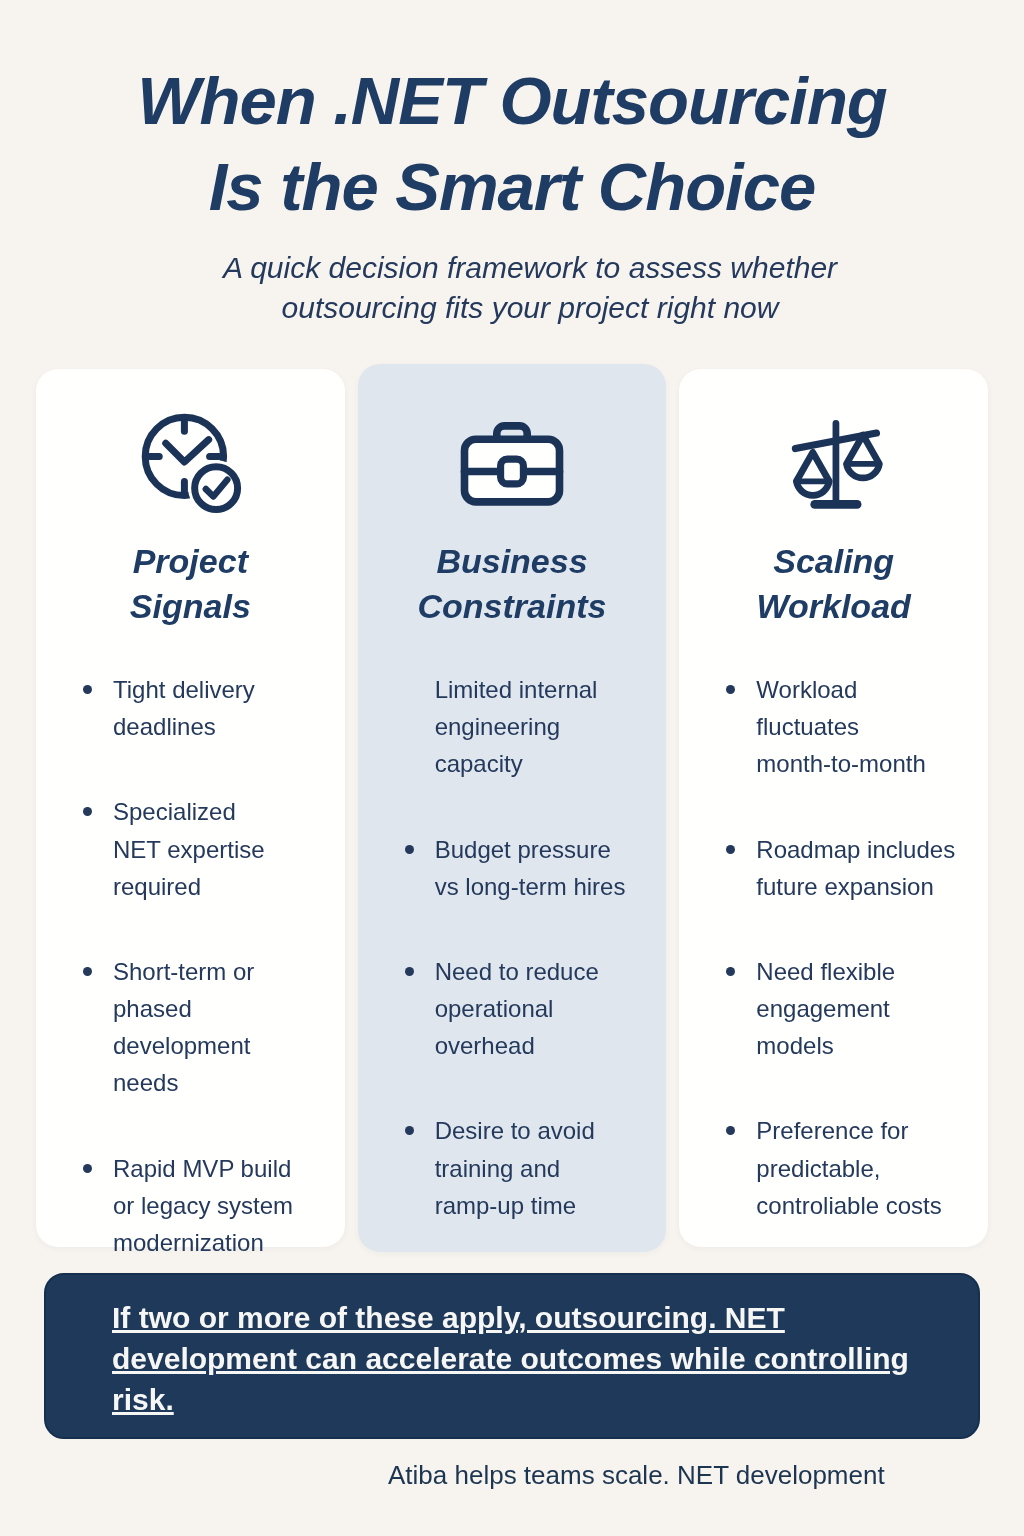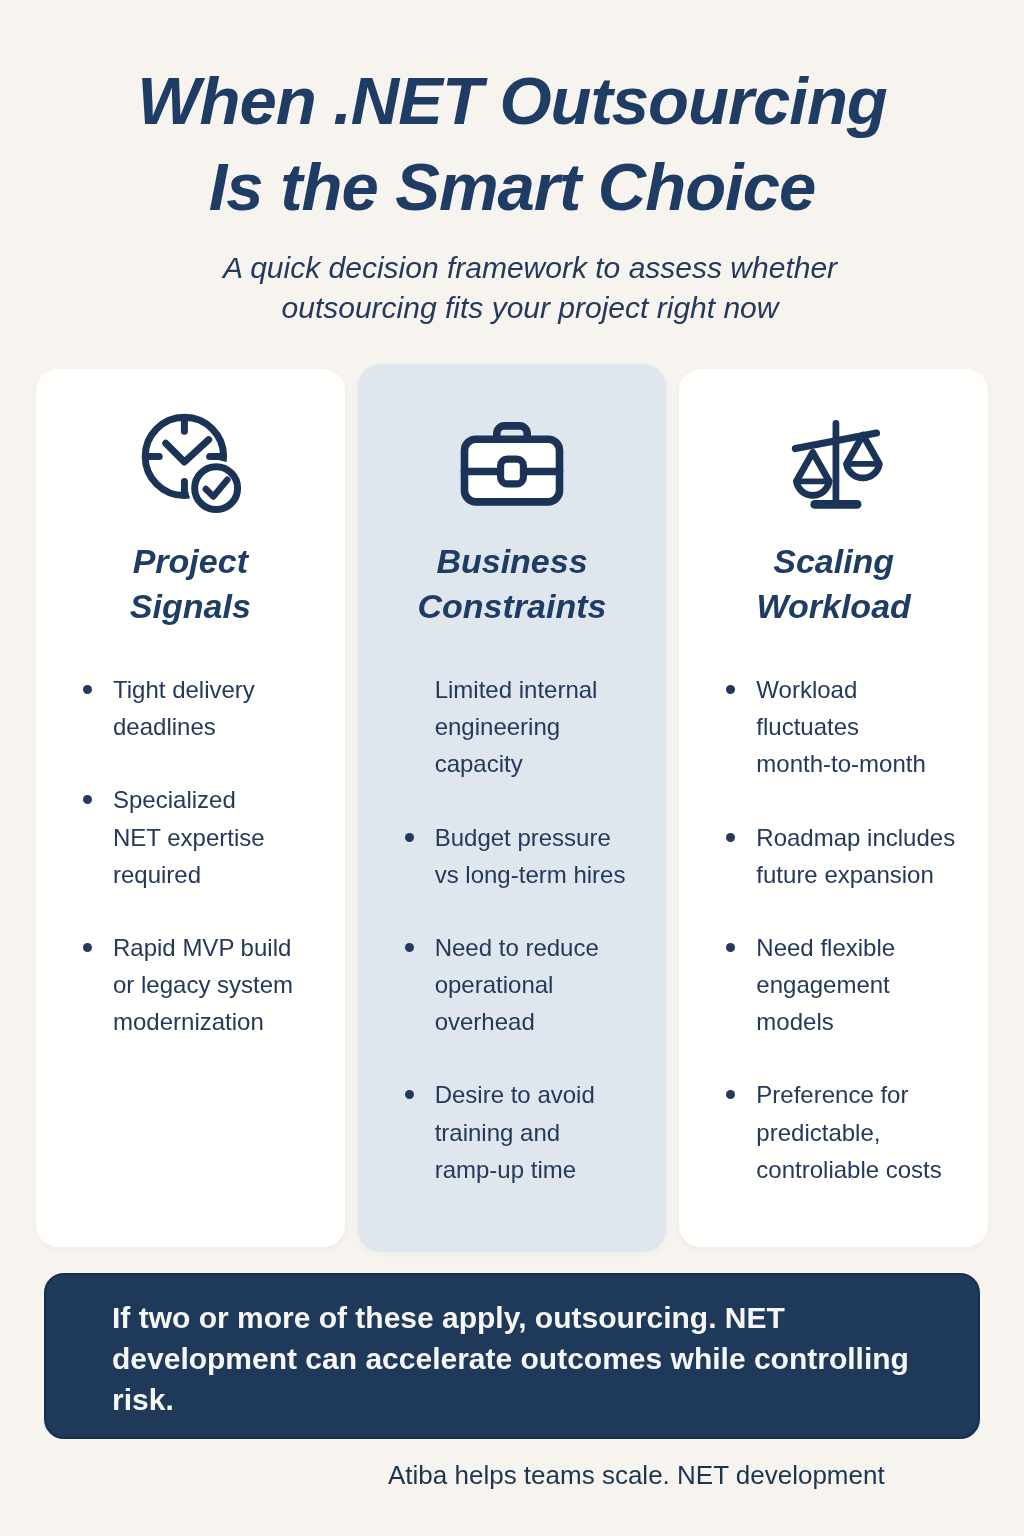--- a/index.html
+++ b/index.html
@@ -55,21 +55,21 @@
     margin:20px auto 0;
     max-width:230px;
     text-align:center;
     font-size:34px; font-weight:800; line-height:1.33;
     color:#1e3c64;
     font-style:italic;
   }
   .items {
     margin-top:42px;
     padding:0 20px 0 44px;
-    display:flex; flex-direction:column; gap:36px;
+    display:flex; flex-direction:column; gap:48px;
     list-style:none;
   }
   .item {
     position:relative;
     padding-left:33px;
     font-size:24px; line-height:1.55;
     color:#24395b;
     white-space:pre-line;
   }
   .dot {
@@ -82,20 +82,21 @@
     margin:26px 44px 0;
     background:#1f395a;
     border:2px solid #15304e;
     border-radius:20px;
     padding:22px 45px 16px 66px;
   }
   .banner-text {
     color:#f6f7f5;
     font-size:30px; font-weight:700; line-height:1.38;
     white-space:pre-line;
+    text-decoration:underline;
   }
   
   .footer {
     margin:16px 70px 0 auto;
     width:566px;
     font-size:26px; line-height:1.55;
     color:#1c3550;
   }
   svg { display:block; }
 </style>
@@ -127,20 +128,24 @@
           <path d="M77 89 L85 97 L100 79" stroke-width="7"></path>
         </svg>
       </div>
       <h2 class="card-title">Project Signals</h2>
       <ul class="items">
         <li class="item"><span class="dot"></span><span class="item-text">Tight delivery
 deadlines</span></li>
         <li class="item"><span class="dot"></span><span class="item-text">Specialized
 NET expertise
 required</span></li>
+        <li class="item"><span class="dot"></span><span class="item-text">Short-term or
+phased
+development
+needs</span></li>
         <li class="item"><span class="dot"></span><span class="item-text">Rapid MVP build
 or legacy system
 modernization</span></li>
       </ul>
     </section>
 
     <section class="card card-blue">
       <div class="icon-wrap">
         <svg width="114" height="96" viewBox="0 0 120 100" fill="none" stroke="currentColor" stroke-width="8" stroke-linecap="round" stroke-linejoin="round">
           <path d="M44 26 v-6 a8 8 0 0 1 8 -8 h16 a8 8 0 0 1 8 8 v6"></path>

